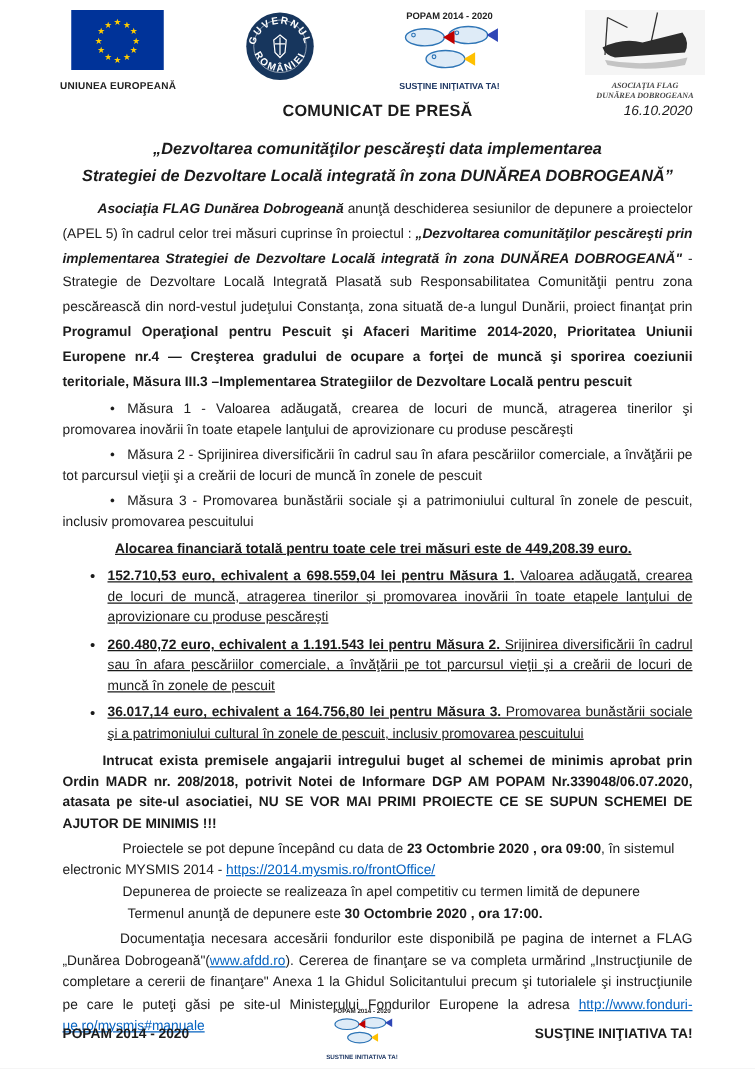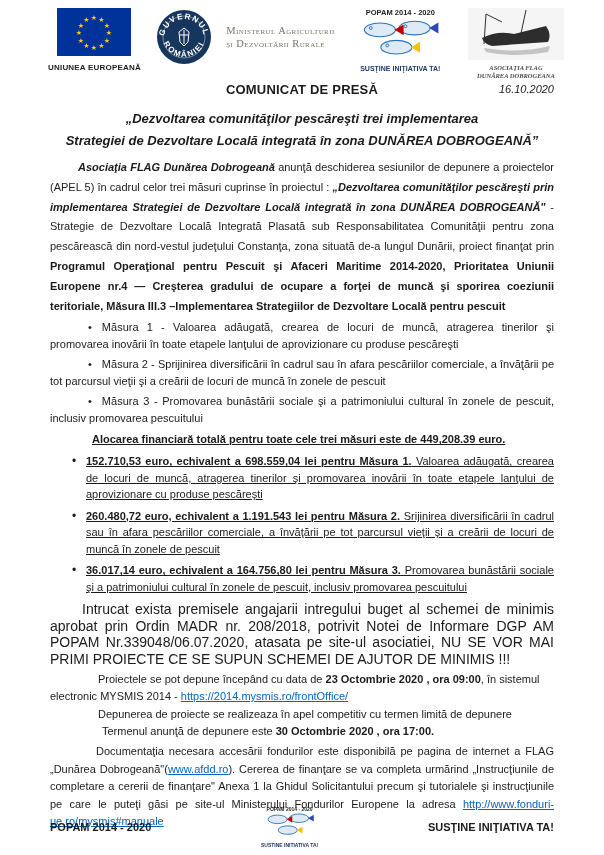--- a/index.html
+++ b/index.html
@@ -29,21 +29,21 @@
   p{margin:0;}
   .just{text-align:justify;}
   .p1{font-size:11px;line-height:19.8px;text-indent:28px;margin-bottom:3px;}
   .measure{font-size:11px;line-height:17px;text-indent:38px;margin:3px 0;text-align:justify;}
   .mb{margin-right:10px;}
   .alloc{font-size:11px;font-weight:bold;line-height:17px;margin:4px 0 1px 0;text-indent:42px;text-decoration:underline;}
   .sumsintro{font-size:11px;line-height:17px;text-indent:42px;margin-bottom:6px;}
   .sumitem{display:flex;padding-left:22px;margin:5px 0;font-size:11px;}
   .sumbullet{flex:none;width:14px;font-size:12px;line-height:16.5px;}
   .sumbody{flex:1;line-height:16.5px;text-align:justify;text-decoration:underline;}
-  .minimis{font-size:14px;line-height:16.5px;text-indent:32px;margin:6px 0 4px 0;}
+  .minimis{font-size:11px;line-height:16.5px;text-indent:32px;margin:6px 0 4px 0;font-weight:bold;}
   .submitp{font-size:11px;line-height:17px;text-indent:48px;margin:3px 0 1px 0;}
   .competitive{font-size:11px;line-height:16.5px;margin-left:48px;}
   .deadline{font-size:11px;line-height:16.5px;margin-left:52px;margin-bottom:4px;}
   .docs{font-size:11px;line-height:17.5px;text-indent:46px;margin-top:3px;}
   .b{font-weight:bold;}
   .bi{font-weight:bold;font-style:italic;}
   a.link{color:#0563C1;cursor:pointer;}
   
   .footer{position:absolute;left:50px;right:50px;bottom:6px;display:flex;align-items:center;justify-content:space-between;height:44px;}
   .f-left,.f-right{font-size:11px;font-weight:bold;color:#1b1b1b;}
@@ -92,24 +92,20 @@
         <text font-size="8" font-weight="bold" fill="#ffffff" letter-spacing="1.5">
           <textPath href="#arcBot" startOffset="50%" text-anchor="middle">ROMÂNIEI</textPath>
         </text>
         <g stroke="#ffffff" stroke-width="1" fill="none">
           <path d="M29 20 L34 24 L33 34 L29 38 L25 34 L24 24 Z"></path>
           <path d="M29 22 L29 36 M25 27 L33 27"></path>
         </g>
       </svg>
     </div>
 
-    <div class="logo ministry">
-      <div>Ministerul Agriculturii</div>
-      <div>şi Dezvoltării Rurale</div>
-    </div>
 
     <div class="logo popam">
       <div class="popam-title">POPAM 2014 - 2020</div>
       <svg width="92" height="42" viewBox="0 0 92 46">
         <g stroke="#2E75B6" stroke-width="1.2" fill="#DEEBF7">
           <ellipse cx="24" cy="13" rx="17" ry="7.5"></ellipse>
           <ellipse cx="62" cy="11" rx="17" ry="7.5"></ellipse>
           <ellipse cx="42" cy="32" rx="17" ry="7.5"></ellipse>
         </g>
         <g stroke="none">
@@ -143,21 +139,21 @@
       </div>
     </div>
   </header>
 
   <div class="titlerow">
     <h1>COMUNICAT DE PRESĂ</h1>
     <span class="date">16.10.2020</span>
   </div>
 
   <div class="subtitle">
-    <div>„Dezvoltarea comunităţilor pescăreşti trei implementarea</div>
+    <div>„Dezvoltarea comunităţilor pescăreşti data implementarea</div>
     <div>Strategiei de Dezvoltare Locală integrată în zona DUNĂREA DOBROGEANĂ”</div>
   </div>
 
   <p class="p1 just"><span class="bi">Asociaţia FLAG Dunărea Dobrogeană</span><span> anunţă deschiderea sesiunilor de depunere a proiectelor (APEL 5) în cadrul celor trei măsuri cuprinse în proiectul : </span><span class="bi">„Dezvoltarea comunităţilor pescăreşti prin implementarea Strategiei de Dezvoltare Locală integrată în zona DUNĂREA DOBROGEANĂ" </span><span>- Strategie de Dezvoltare Locală Integrată Plasată sub Responsabilitatea Comunităţii pentru zona pescărească din nord-vestul judeţului Constanţa, zona situată de-a lungul Dunării, proiect finanţat prin </span><span class="b">Programul Operaţional pentru Pescuit şi Afaceri Maritime 2014-2020, Prioritatea Uniunii Europene nr.4 — Creşterea gradului de ocupare a forţei de muncă şi sporirea coeziunii teritoriale, Măsura III.3 –Implementarea Strategiilor de Dezvoltare Locală pentru pescuit</span></p>
 
   <p class="measure"><span class="mb">•</span><span>Măsura 1 - Valoarea adăugată, crearea de locuri de muncă, atragerea tinerilor şi promovarea inovării în toate etapele lanţului de aprovizionare cu produse pescăreşti</span></p>
   <p class="measure"><span class="mb">•</span><span>Măsura 2 - Sprijinirea diversificării în cadrul sau în afara pescăriilor comerciale, a învăţării pe tot parcursul vieţii şi a creării de locuri de muncă în zonele de pescuit</span></p>
   <p class="measure"><span class="mb">•</span><span>Măsura 3 - Promovarea bunăstării sociale şi a patrimoniului cultural în zonele de pescuit, inclusiv promovarea pescuitului</span></p>
 
   <p class="alloc">Alocarea financiară totală pentru toate cele trei măsuri este de 449,208.39 euro.</p>

